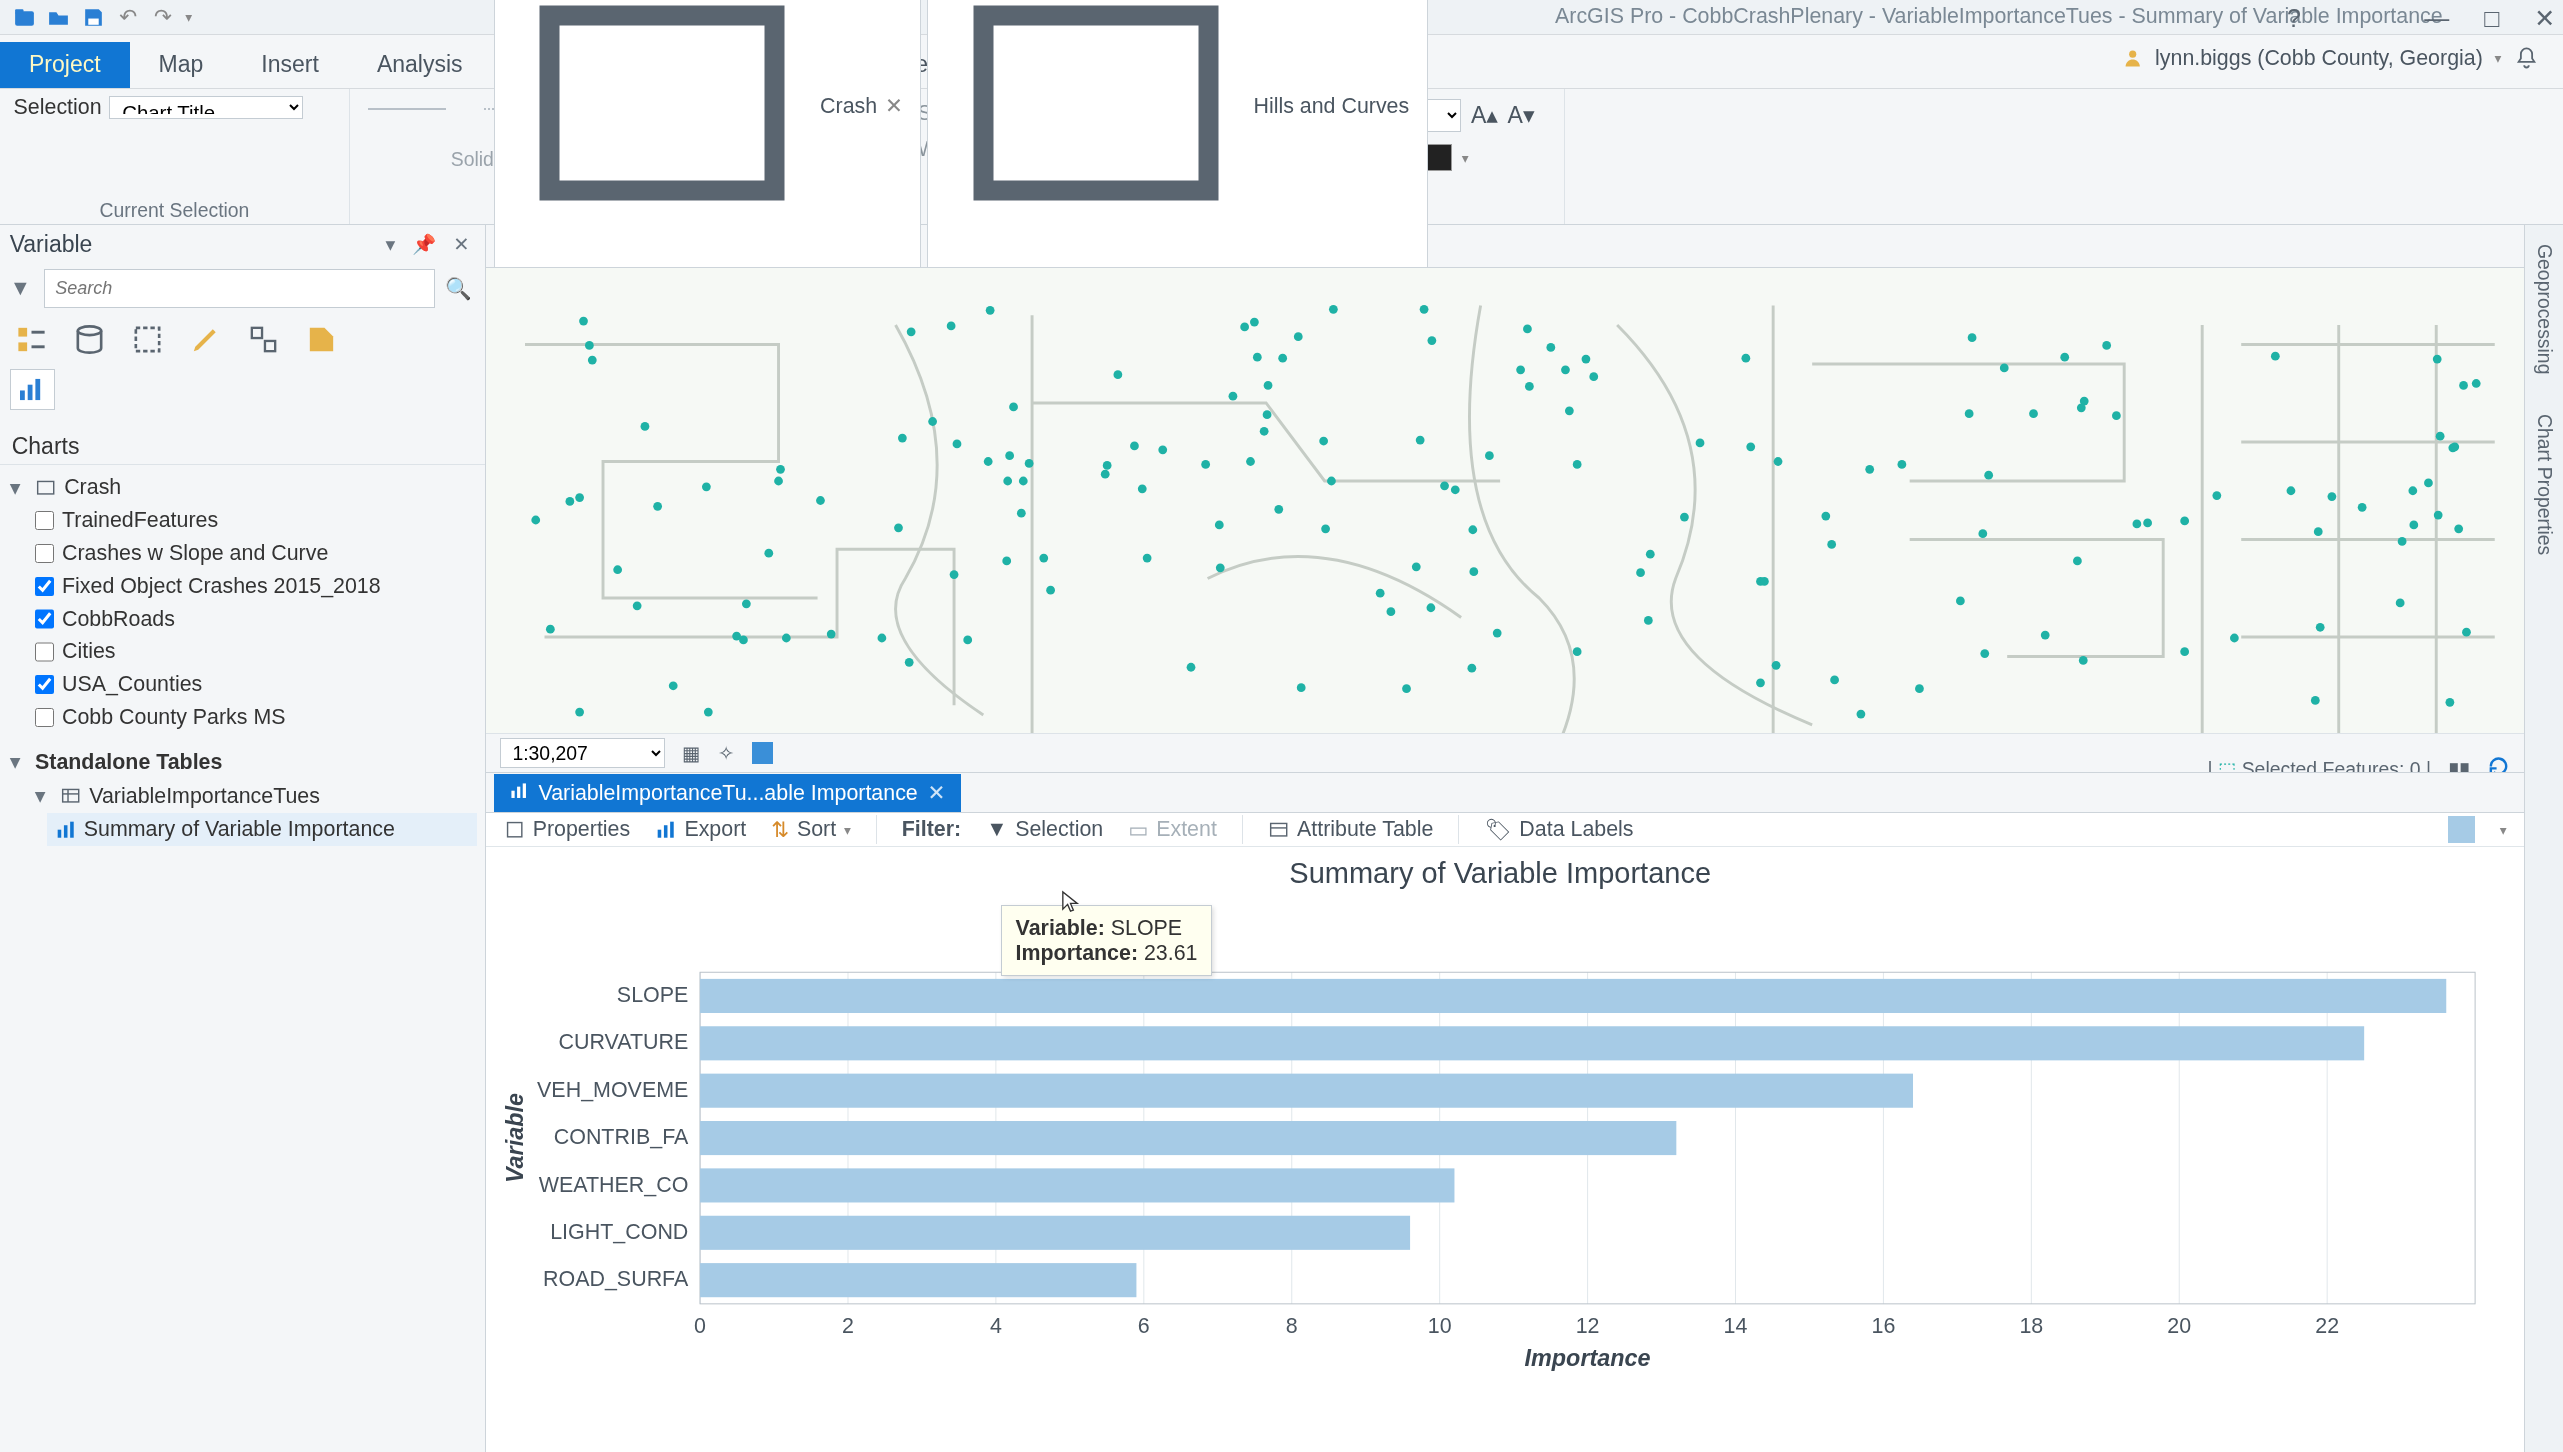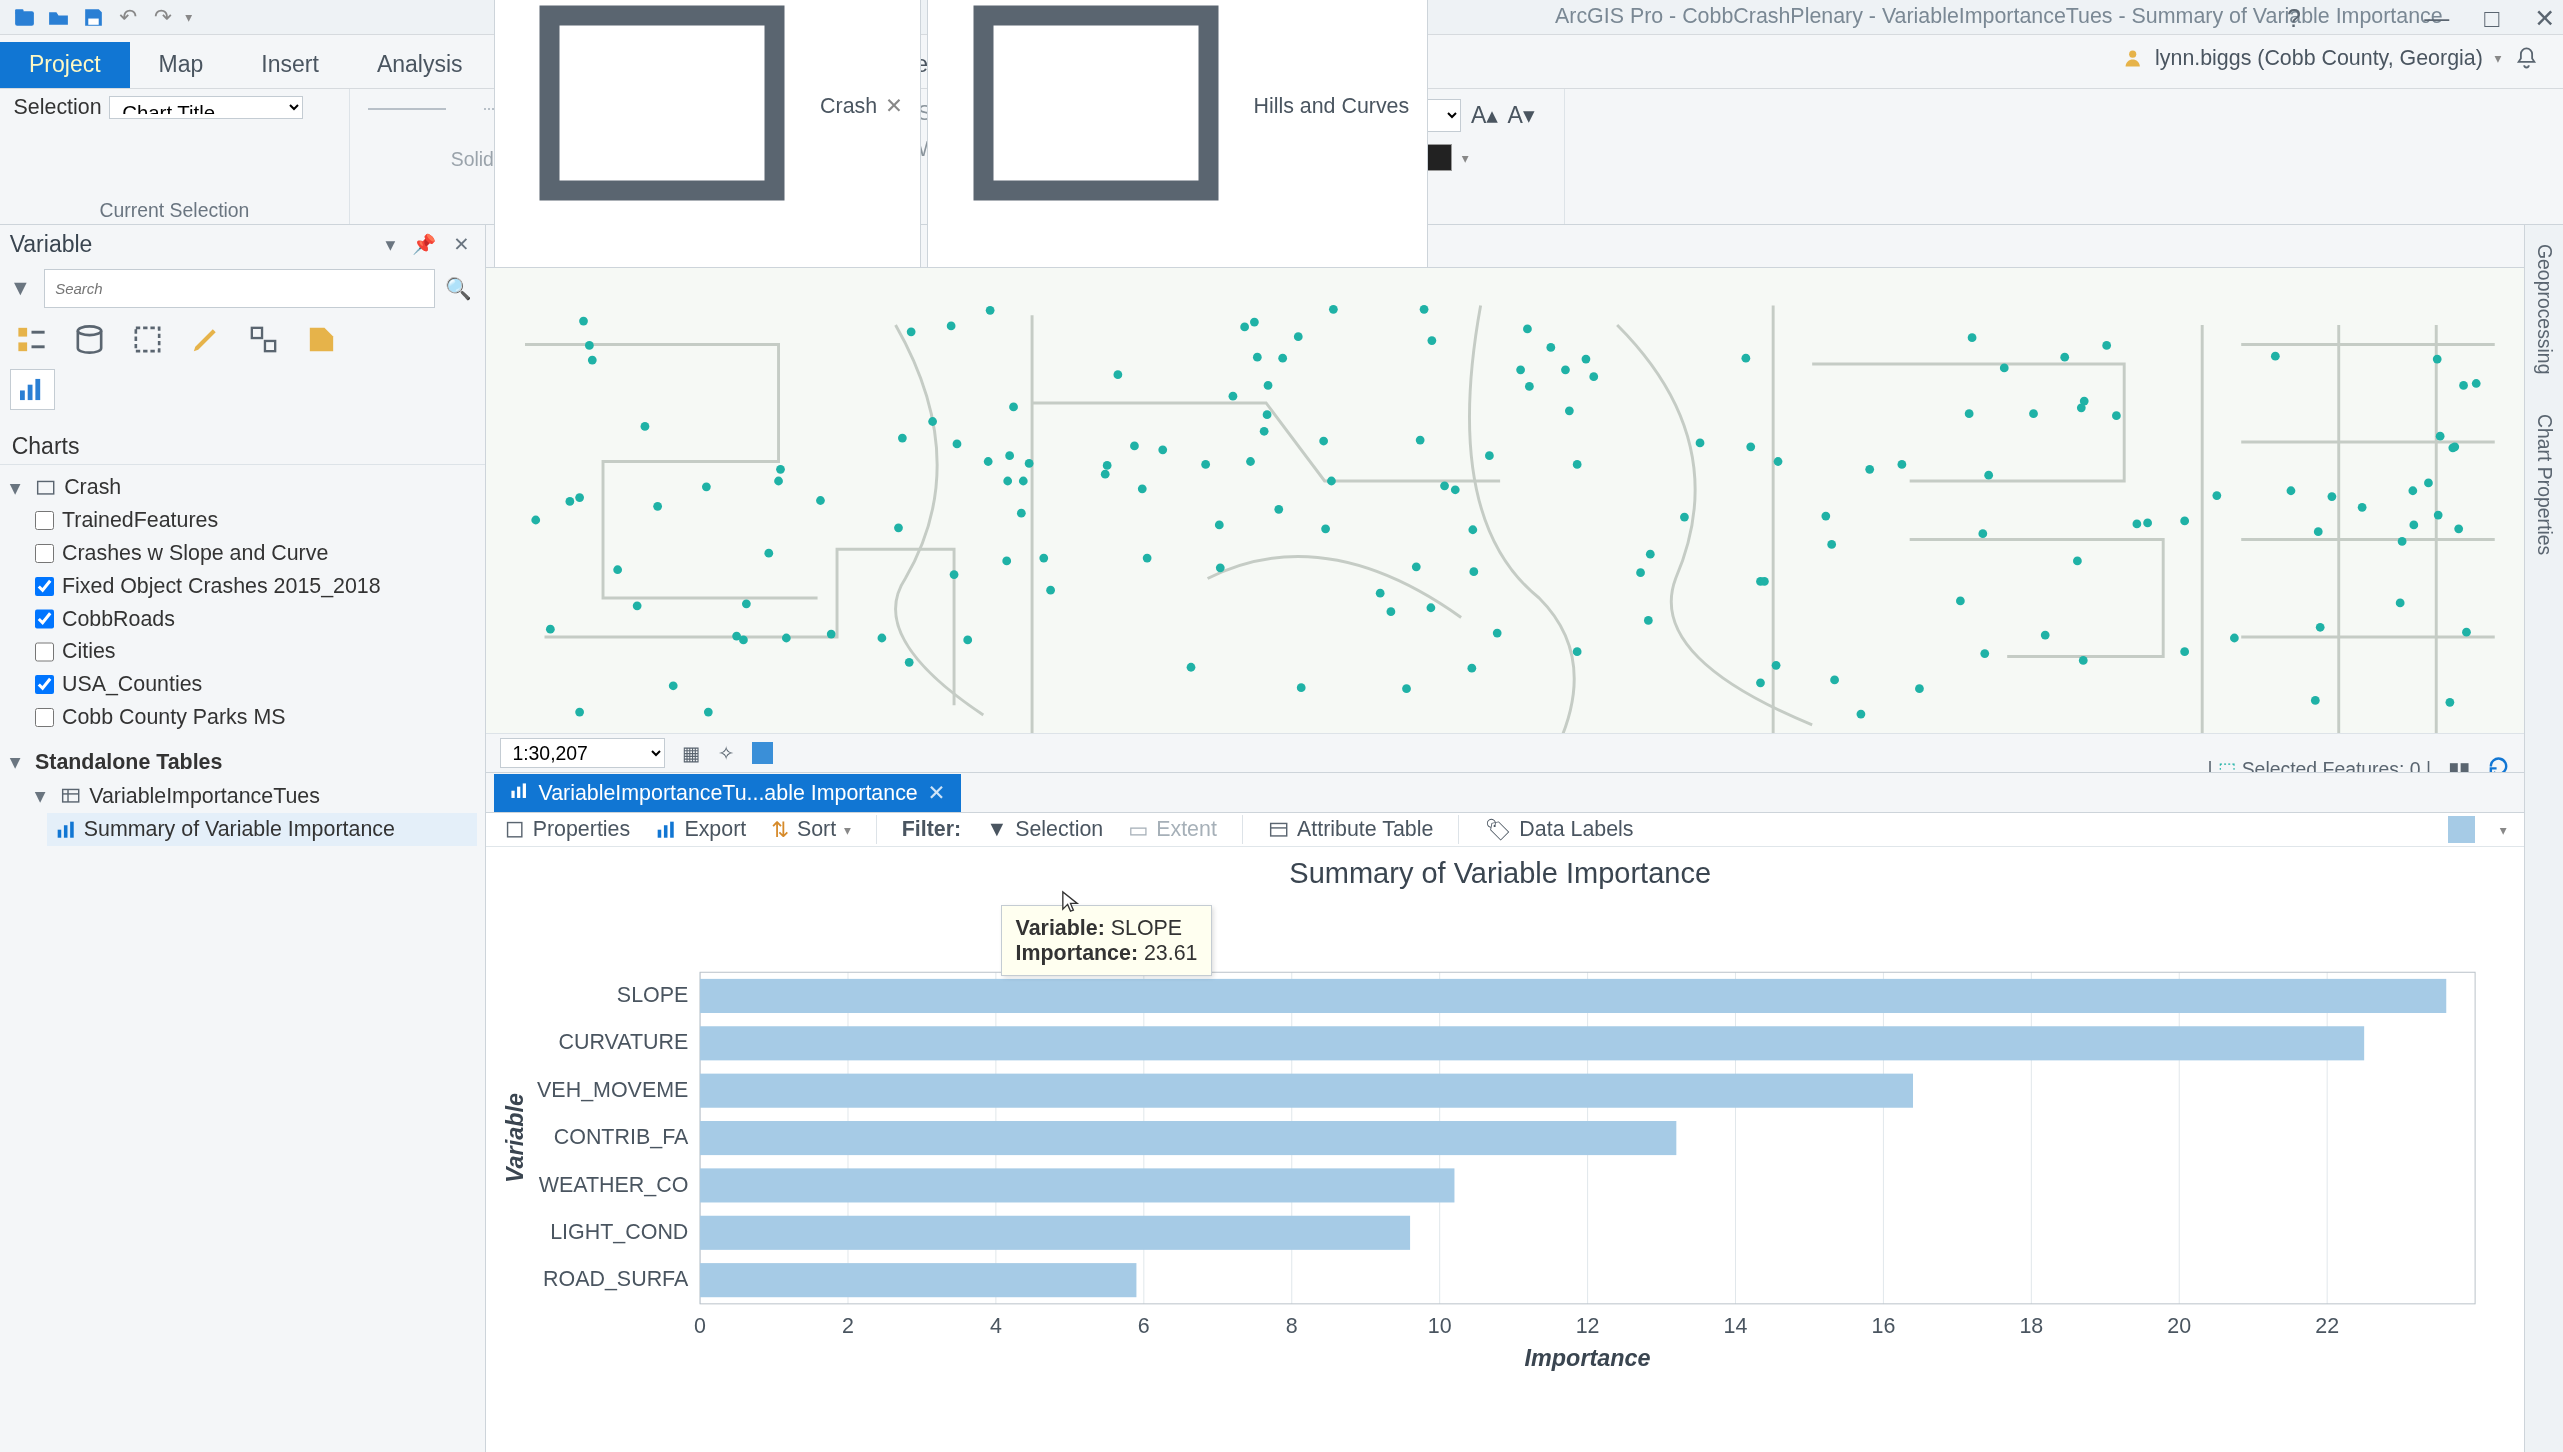--- a/index.html
+++ b/index.html
@@ -47,21 +47,21 @@
   .color-sw { width: 27px; height: 27px; background: #222; border: 1px solid #999; display: inline-block; }
 
   
   .main { display: flex; height: calc(100% - 35px - 54px - 136px); }
 
   
   .contents { width: 486px; border-right: 1px solid #cdd4da; background: #f4f6f8; display: flex; flex-direction: column; }
   .contents .hdr { display: flex; align-items: center; justify-content: space-between; padding: 5.8px 9.7px; font-size: 23px; color: #3a4550; }
   .contents .hdr .ctrls { color: #6a7580; font-size: 19.4px; letter-spacing: 5.8px; }
   .contents .search { display: flex; align-items: center; padding: 5.8px 9.7px; gap: 7.8px; }
-  .contents .search input { flex: 1; border: 1px solid #c4ccd3; padding: 5.8px 9.7px; font-size: 15px; font-style: italic; color: #888; background: #fff; height: 39px; }
+  .contents .search input { flex: 1; border: 1px solid #c4ccd3; padding: 5.8px 9.7px; font-size: 18px; font-style: italic; color: #888; background: #fff; height: 39px; }
   .contents .search .mag { width: 33px; height: 33px; display: flex; align-items: center; justify-content: center; color: #555; }
   .contents .tool-row { display: flex; gap: 23px; padding: 7.8px 13.6px; align-items: center; }
   .contents .tool-row .ti { width: 35px; height: 35px; display: flex; align-items: center; justify-content: center; }
   .contents .chart-btn { margin: 3.9px 9.7px; width: 45px; height: 41px; border: 1px solid #c4ccd3; background: #fff; display: flex; align-items: center; justify-content: center; }
   .contents .section-hdr { font-weight: 400; padding: 9.7px 11.7px 3.9px 11.7px; font-size: 23px; border-bottom: 1px solid #dde3e8; margin-top: 9.7px; }
   .tree { padding: 5.8px 7.8px 5.8px 7.8px; font-size: 21.4px; }
   .tree .node { padding: 3.9px 1.9px; display: flex; align-items: center; gap: 7.8px; }
   .tree .node input[type=checkbox] { width: 19.4px; height: 19.4px; }
   .tree .node.sel { background: #e4eff9; margin-left: 39px; padding-left: 7.8px; }
   .tree .indent1 { padding-left: 27px; }

